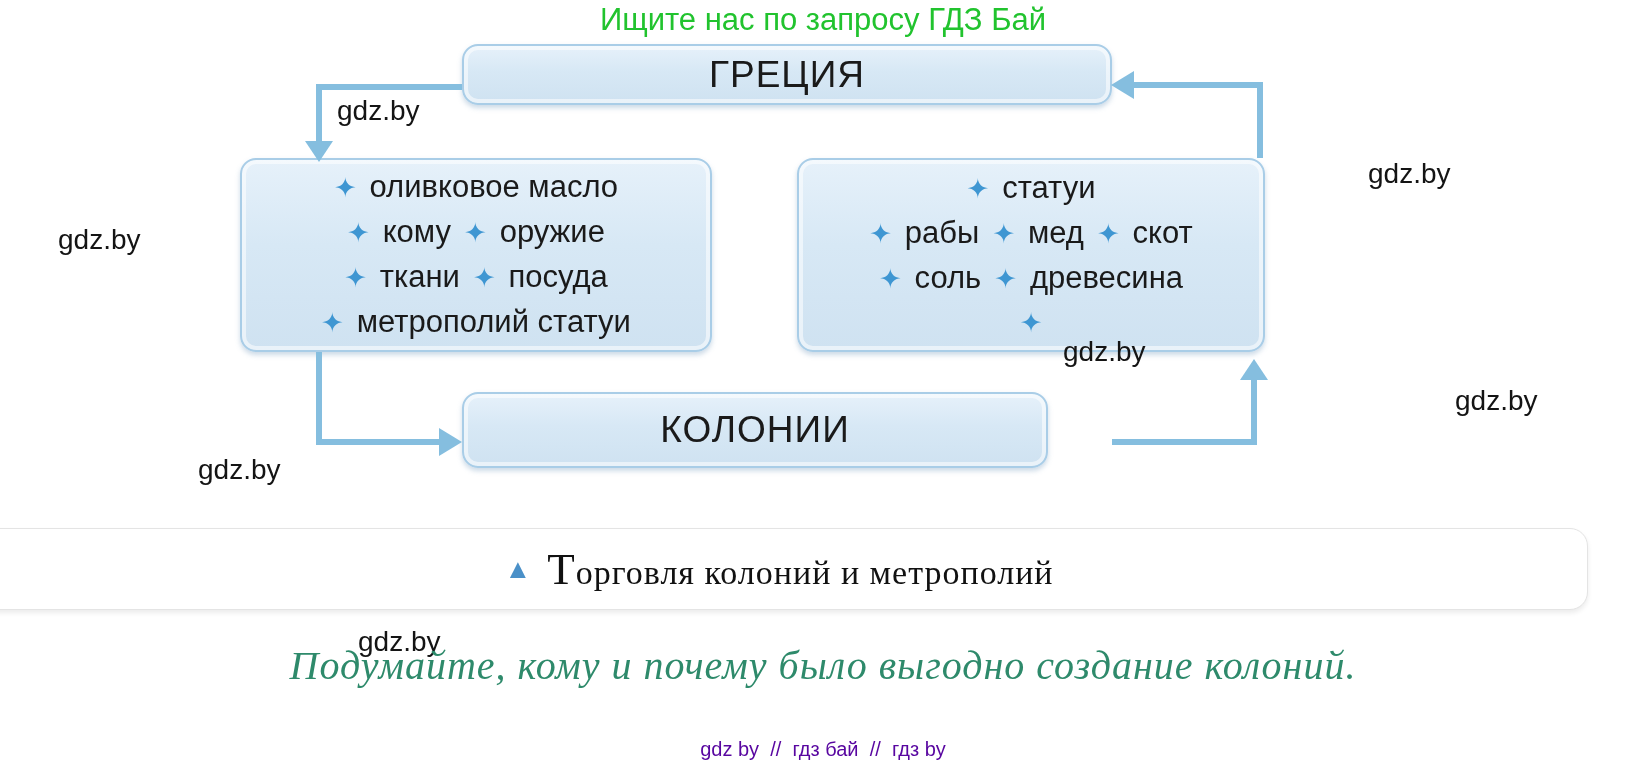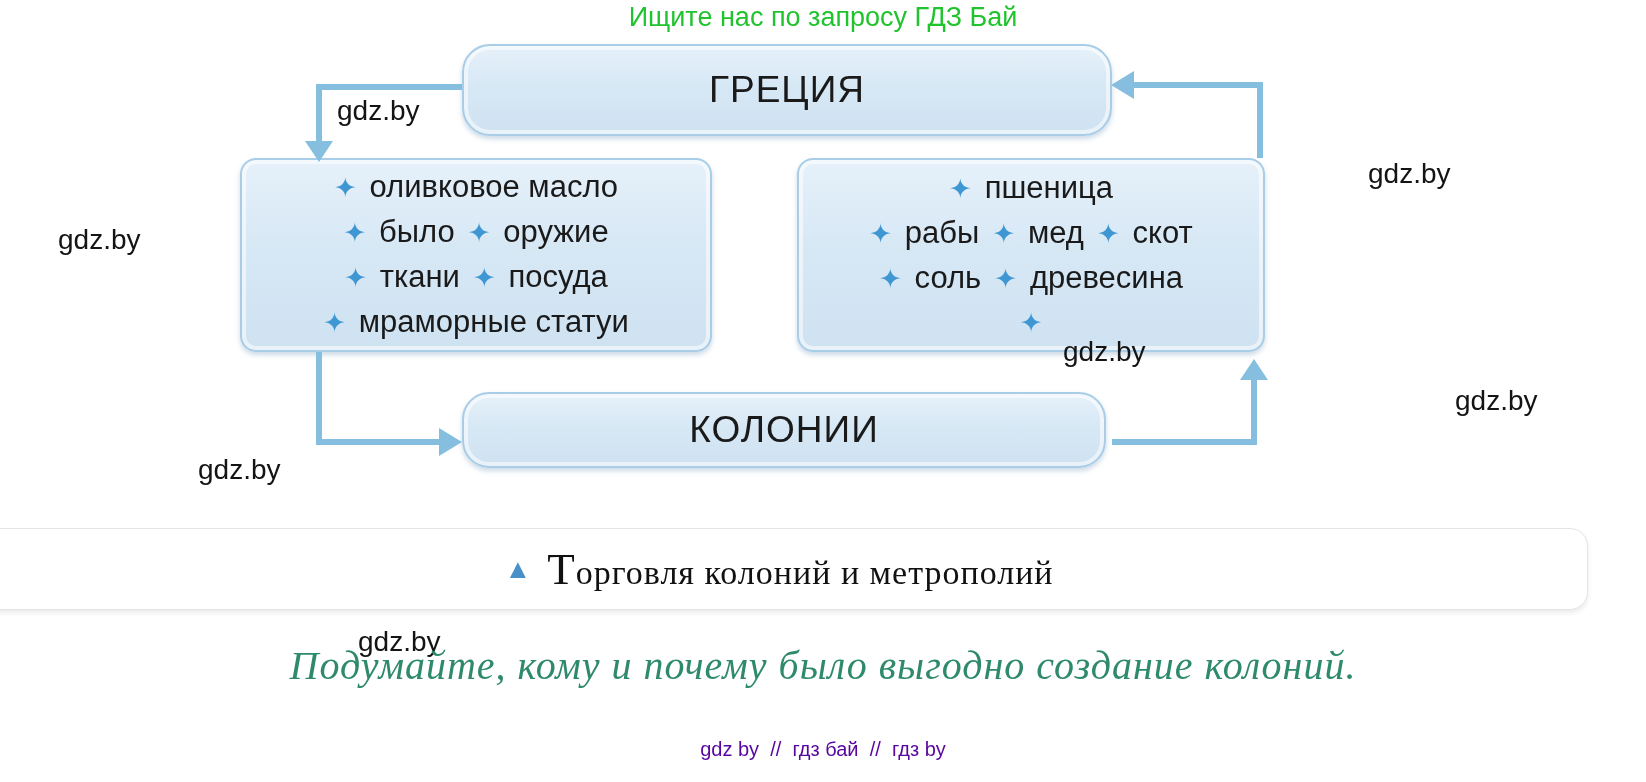--- a/index.html
+++ b/index.html
@@ -3,21 +3,21 @@
 <meta charset="utf-8">
 <style>
   html,body{margin:0;padding:0;background:#ffffff;}
   .canvas{
     position:relative;width:1646px;height:782px;background:#ffffff;
     font-family:"Liberation Sans",sans-serif;overflow:hidden;
   }
   
   .header-banner{
     position:absolute;left:0;right:0;top:2px;text-align:center;
-    font-size:27px;color:#21c32e;font-weight:400;
+    font-size:31px;color:#21c32e;font-weight:400;
   }
   
   .dbox{
     position:absolute;box-sizing:border-box;
     background:linear-gradient(180deg,#e6f1fa 0%,#d7e8f5 45%,#cfe2f1 100%);
     border:2px solid #a9cde7;border-radius:16px;
     box-shadow:inset 0 0 0 4px rgba(255,255,255,.55), 0 3px 5px rgba(110,150,185,.35);
     display:flex;align-items:center;justify-content:center;
     color:#1a1a1a;
   }
@@ -63,72 +63,72 @@
     font-size:20px;color:#5806a0;white-space:pre;
   }
 </style>
 </head>
 <body>
 
 <div class="canvas">
 
   <div class="header-banner">Ищите нас по запросу ГДЗ Бай</div>
 
-  <div class="dbox title" style="left:462px;top:44px;width:650px;height:92px;border-radius:28px;">
+  <div class="dbox title" style="left:462px;top:44px;width:650px;height:61px;">
     <span>ГРЕЦИЯ</span>
   </div>
 
   <div class="dbox goods" style="left:240px;top:158px;width:472px;height:194px;">
     <div class="goods-line">
       <span class="star">✦</span>
       <span>оливковое масло</span>
     </div>
     <div class="goods-line">
       <span class="star">✦</span>
-      <span>было</span>
+      <span>кому</span>
       <span class="star">✦</span>
       <span>оружие</span>
     </div>
     <div class="goods-line">
       <span class="star">✦</span>
       <span>ткани</span>
       <span class="star">✦</span>
       <span>посуда</span>
     </div>
     <div class="goods-line">
       <span class="star">✦</span>
-      <span>мраморные статуи</span>
+      <span>метрополий статуи</span>
     </div>
   </div>
 
   <div class="dbox goods" style="left:797px;top:158px;width:468px;height:194px;">
     <div class="goods-line">
       <span class="star">✦</span>
-      <span>пшеница</span>
+      <span>статуи</span>
     </div>
     <div class="goods-line">
       <span class="star">✦</span>
       <span>рабы</span>
       <span class="star">✦</span>
       <span>мед</span>
       <span class="star">✦</span>
       <span>скот</span>
     </div>
     <div class="goods-line">
       <span class="star">✦</span>
       <span>соль</span>
       <span class="star">✦</span>
       <span>древесина</span>
     </div>
     <div class="goods-line">
       <span class="star">✦</span>
     </div>
   </div>
 
-  <div class="dbox title" style="left:462px;top:392px;width:644px;height:76px;border-radius:27px;">
+  <div class="dbox title" style="left:462px;top:392px;width:586px;height:76px;">
     <span>КОЛОНИИ</span>
   </div>
 
   <div class="h-line" style="left:316px;top:84px;width:146px;"></div>
   <div class="v-line" style="left:316px;top:84px;height:58px;"></div>
   <div class="head down" style="left:305px;top:141px;"></div>
 
   <div class="v-line" style="left:1257px;top:82px;height:76px;"></div>
   <div class="h-line" style="left:1133px;top:82px;width:130px;"></div>
   <div class="head left" style="left:1111px;top:71px;"></div>

